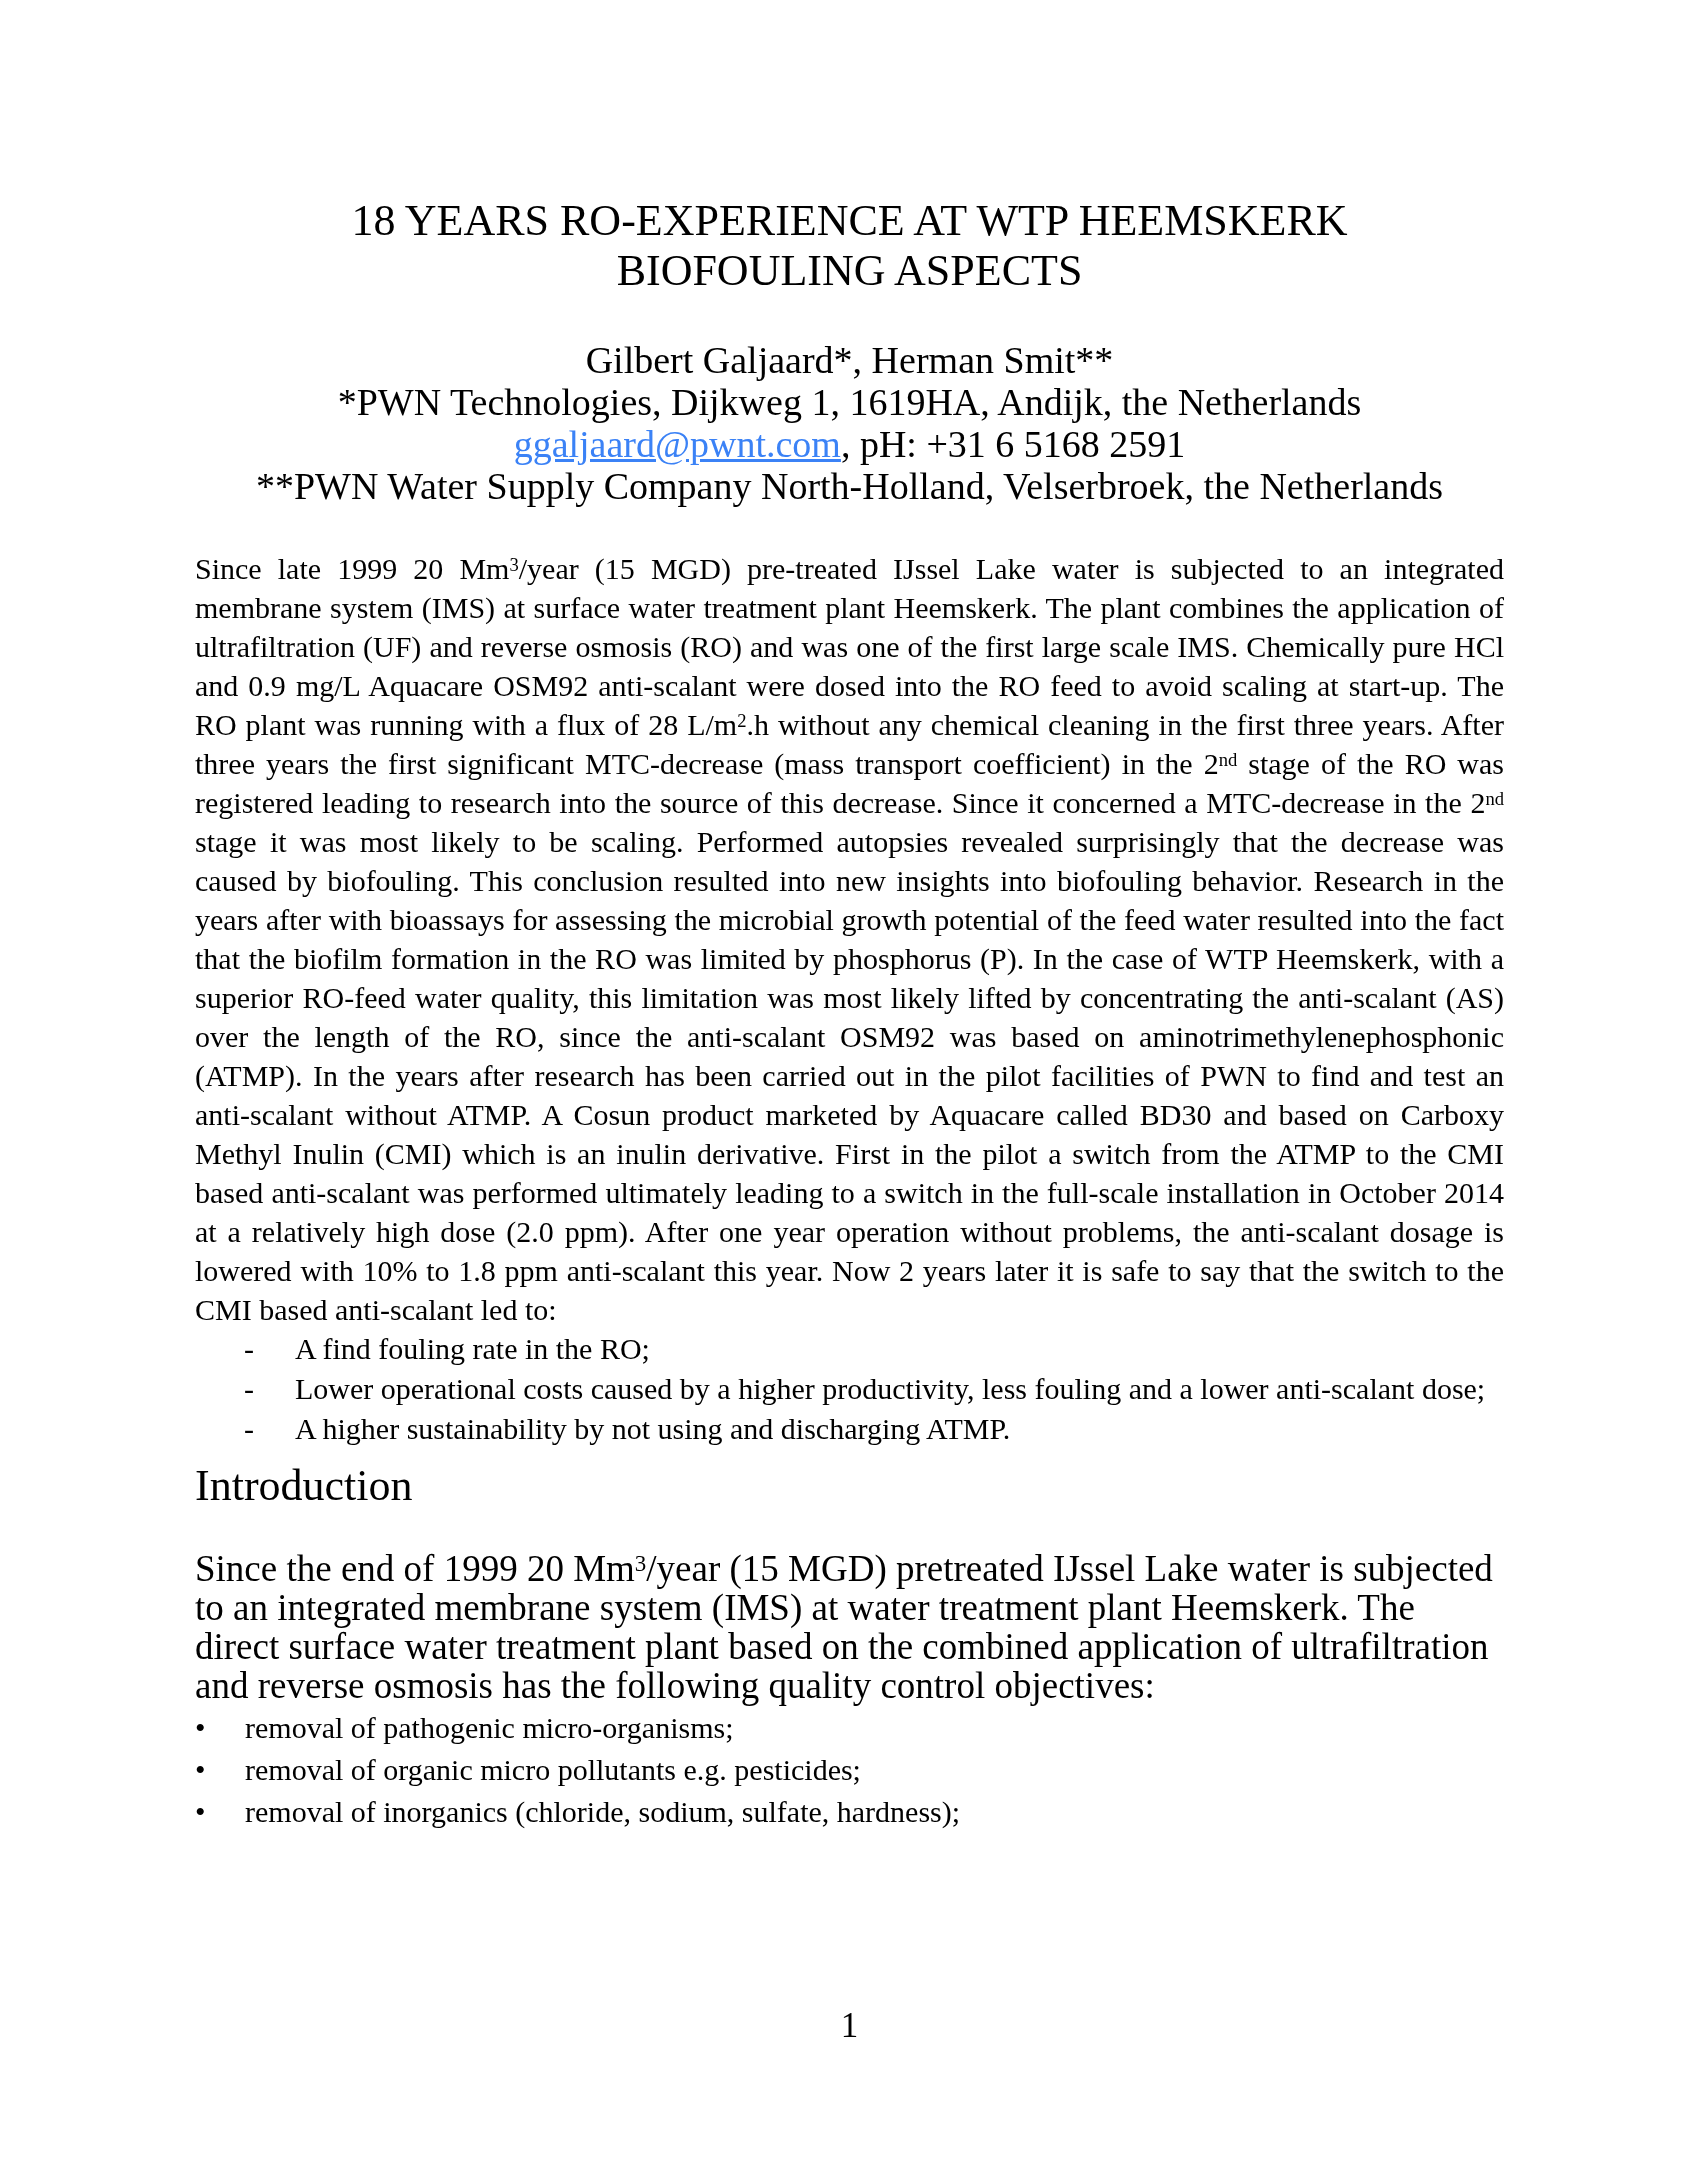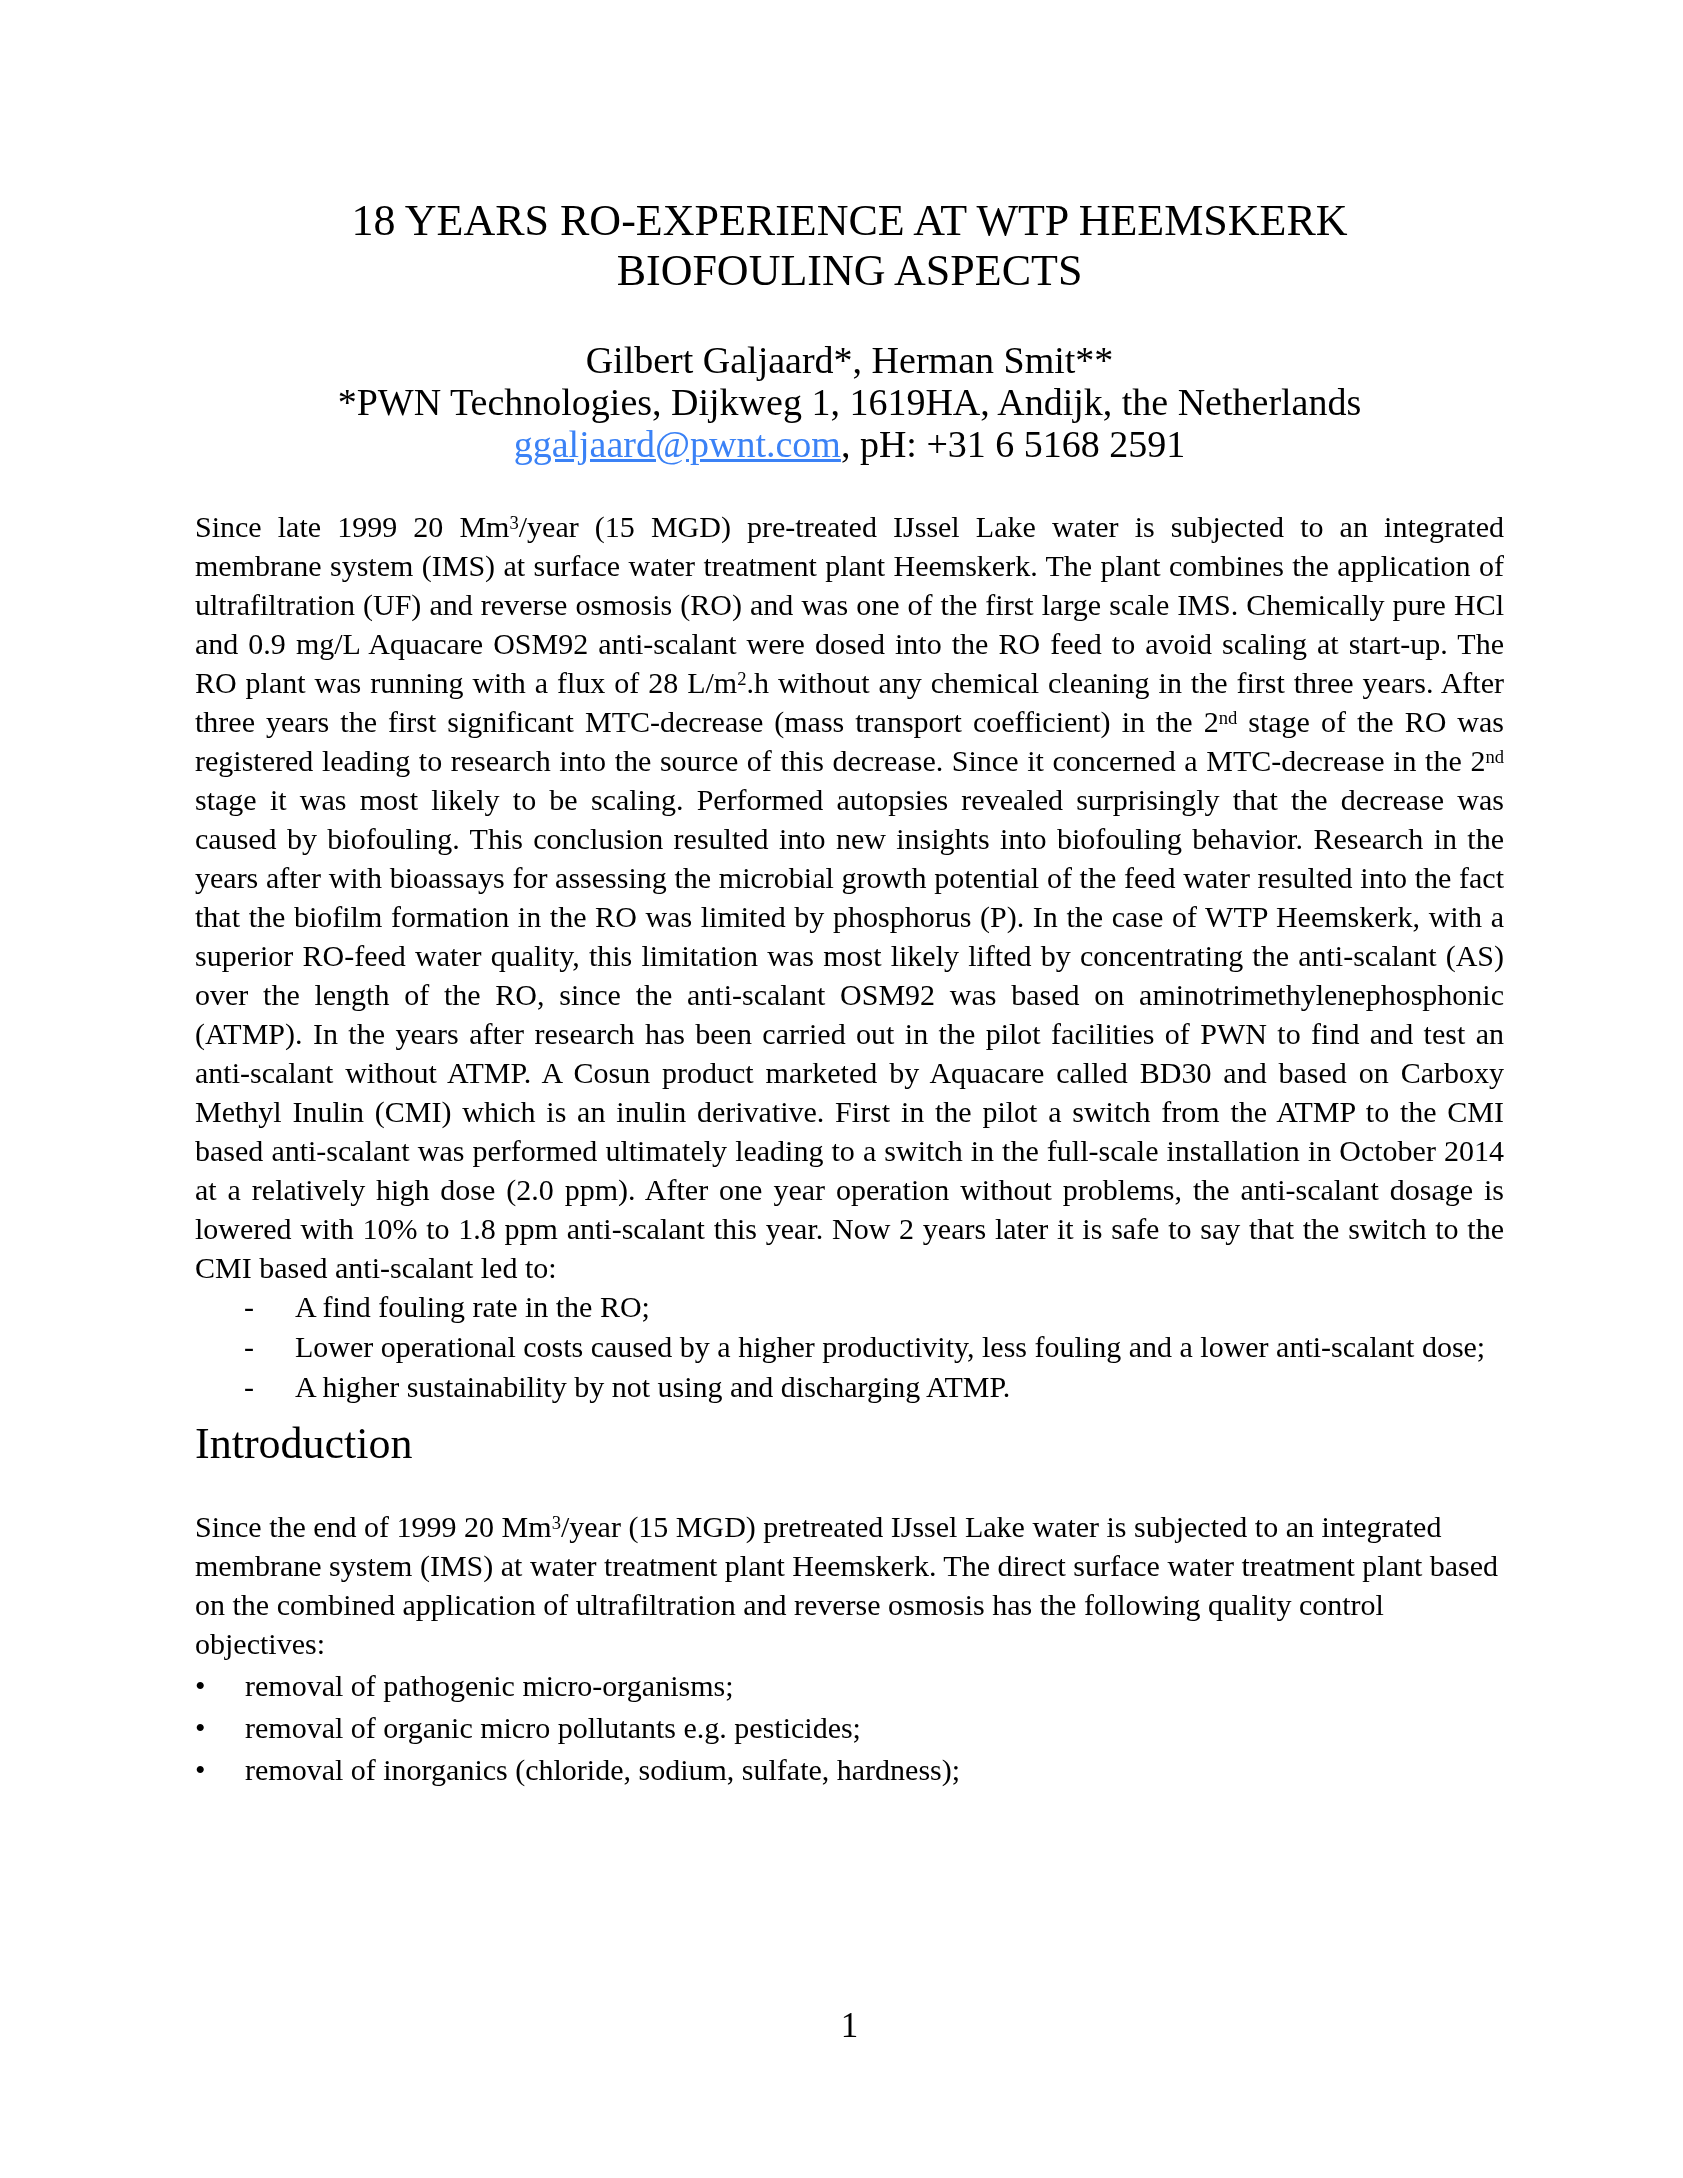--- a/index.html
+++ b/index.html
@@ -70,21 +70,21 @@
   }
   .section-heading {
     margin: 12px 0 38px 0;
     font-size: 44px;
     line-height: 50px;
     font-weight: normal;
     text-align: left;
   }
   .intro-par {
     margin: 0;
-    font-size: 30px;
+    font-size: 37px;
     line-height: 39px;
     text-align: left;
   }
   .bullet-list {
     margin-top: 2px;
     font-size: 30px;
     line-height: 42px;
   }
   .bullet-item {
     display: flex;
@@ -114,20 +114,21 @@
 
     <div class="title-block">
       <div>18 YEARS RO-EXPERIENCE AT WTP HEEMSKERK</div>
       <div>BIOFOULING ASPECTS</div>
     </div>
 
     <div class="authors-block">
       <div>Gilbert Galjaard*, Herman Smit**</div>
       <div>*PWN Technologies, Dijkweg 1, 1619HA, Andijk, the Netherlands</div>
       <div><a class="email-link">ggaljaard@pwnt.com</a><span>, pH: +31 6 5168 2591</span></div>
+      <div>**PWN Water Supply Company North-Holland, Velserbroek, the Netherlands</div>
     </div>
 
     <p class="abstract-par">Since late 1999 20 Mm<sup>3</sup>/year (15 MGD) pre-treated IJssel Lake water is subjected to an integrated membrane system (IMS) at surface water treatment plant Heemskerk. The plant combines the application of ultrafiltration (UF) and reverse osmosis (RO) and was one of the first large scale IMS. Chemically pure HCl and 0.9 mg/L Aquacare OSM92 anti-scalant were dosed into the RO feed to avoid scaling at start-up. The RO plant was running with a flux of 28 L/m<sup>2</sup>.h without any chemical cleaning in the first three years. After three years the first significant MTC-decrease (mass transport coefficient) in the 2<sup>nd</sup> stage of the RO was registered leading to research into the source of this decrease. Since it concerned a MTC-decrease in the 2<sup>nd</sup> stage it was most likely to be scaling. Performed autopsies revealed surprisingly that the decrease was caused by biofouling. This conclusion resulted into new insights into biofouling behavior. Research in the years after with bioassays for assessing the microbial growth potential of the feed water resulted into the fact that the biofilm formation in the RO was limited by phosphorus (P). In the case of WTP Heemskerk, with a superior RO-feed water quality, this limitation was most likely lifted by concentrating the anti-scalant (AS) over the length of the RO, since the anti-scalant OSM92 was based on aminotrimethylenephosphonic (ATMP). In the years after research has been carried out in the pilot facilities of PWN to find and test an anti-scalant without ATMP. A Cosun product marketed by Aquacare called BD30 and based on Carboxy Methyl Inulin (CMI) which is an inulin derivative. First in the pilot a switch from the ATMP to the CMI based anti-scalant was performed ultimately leading to a switch in the full-scale installation in October 2014 at a relatively high dose (2.0 ppm). After one year operation without problems, the anti-scalant dosage is lowered with 10% to 1.8 ppm anti-scalant this year. Now 2 years later it is safe to say that the switch to the CMI based anti-scalant led to:</p>
 
     <div class="dash-list">
       <div class="dash-item">
         <span class="marker">-</span>
         <span class="itext">A find fouling rate in the RO;</span>
       </div>
       <div class="dash-item">

